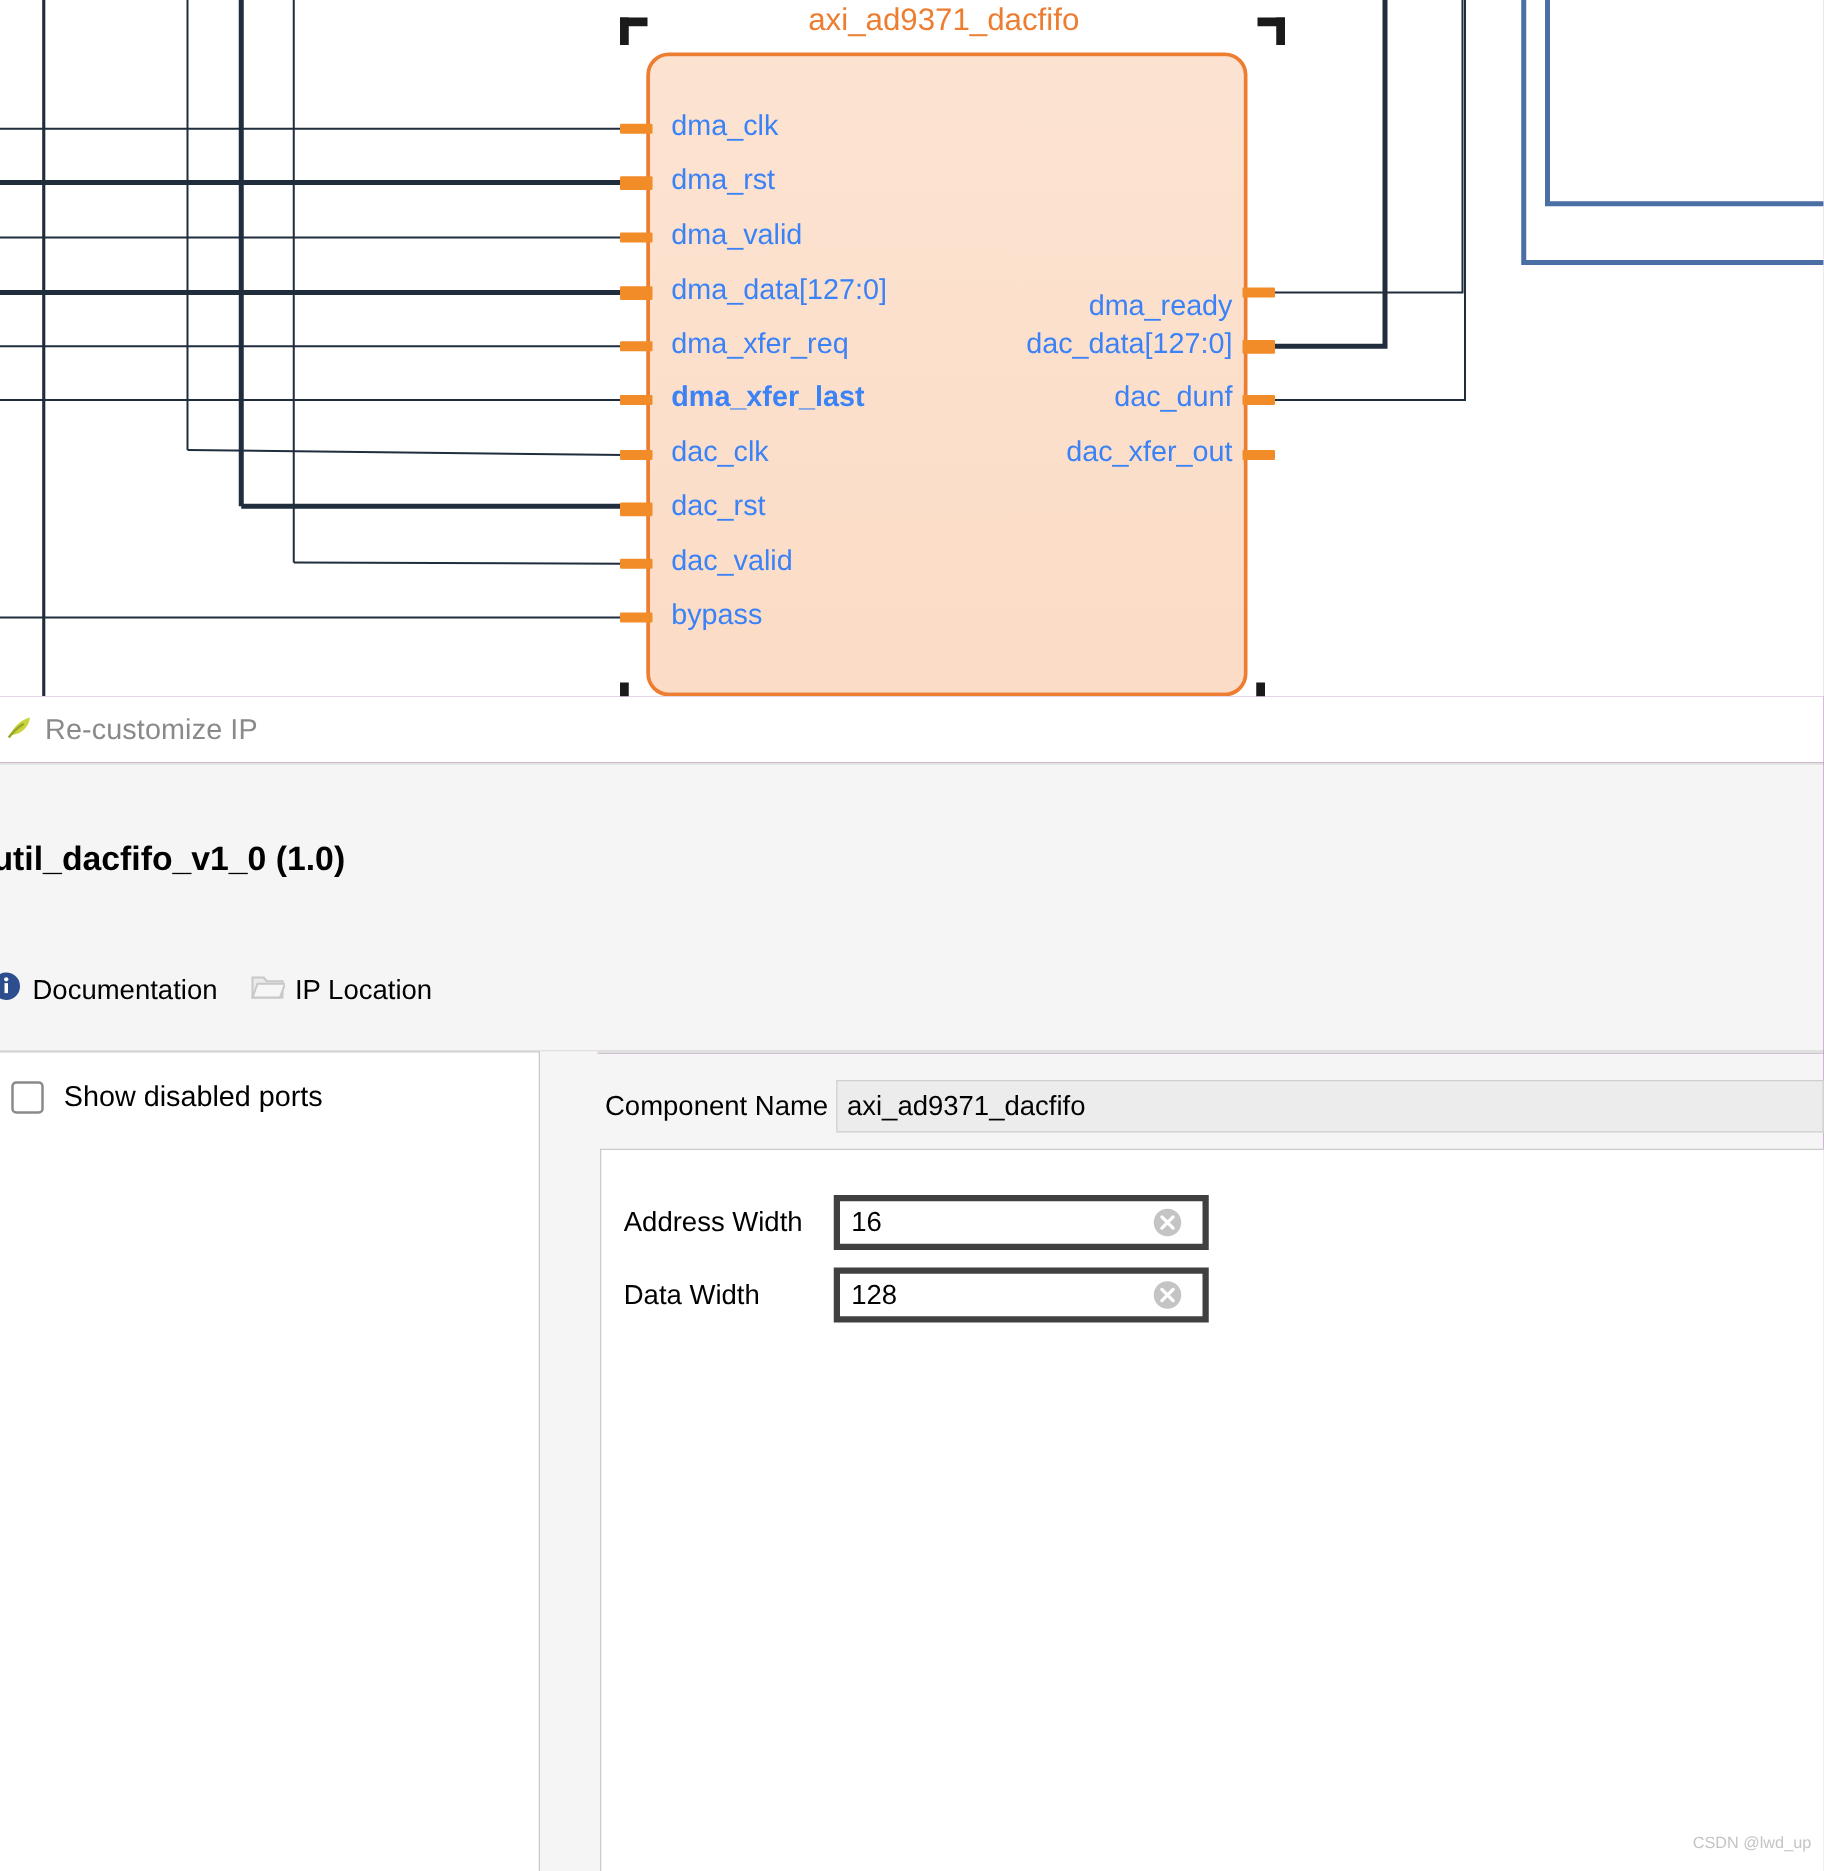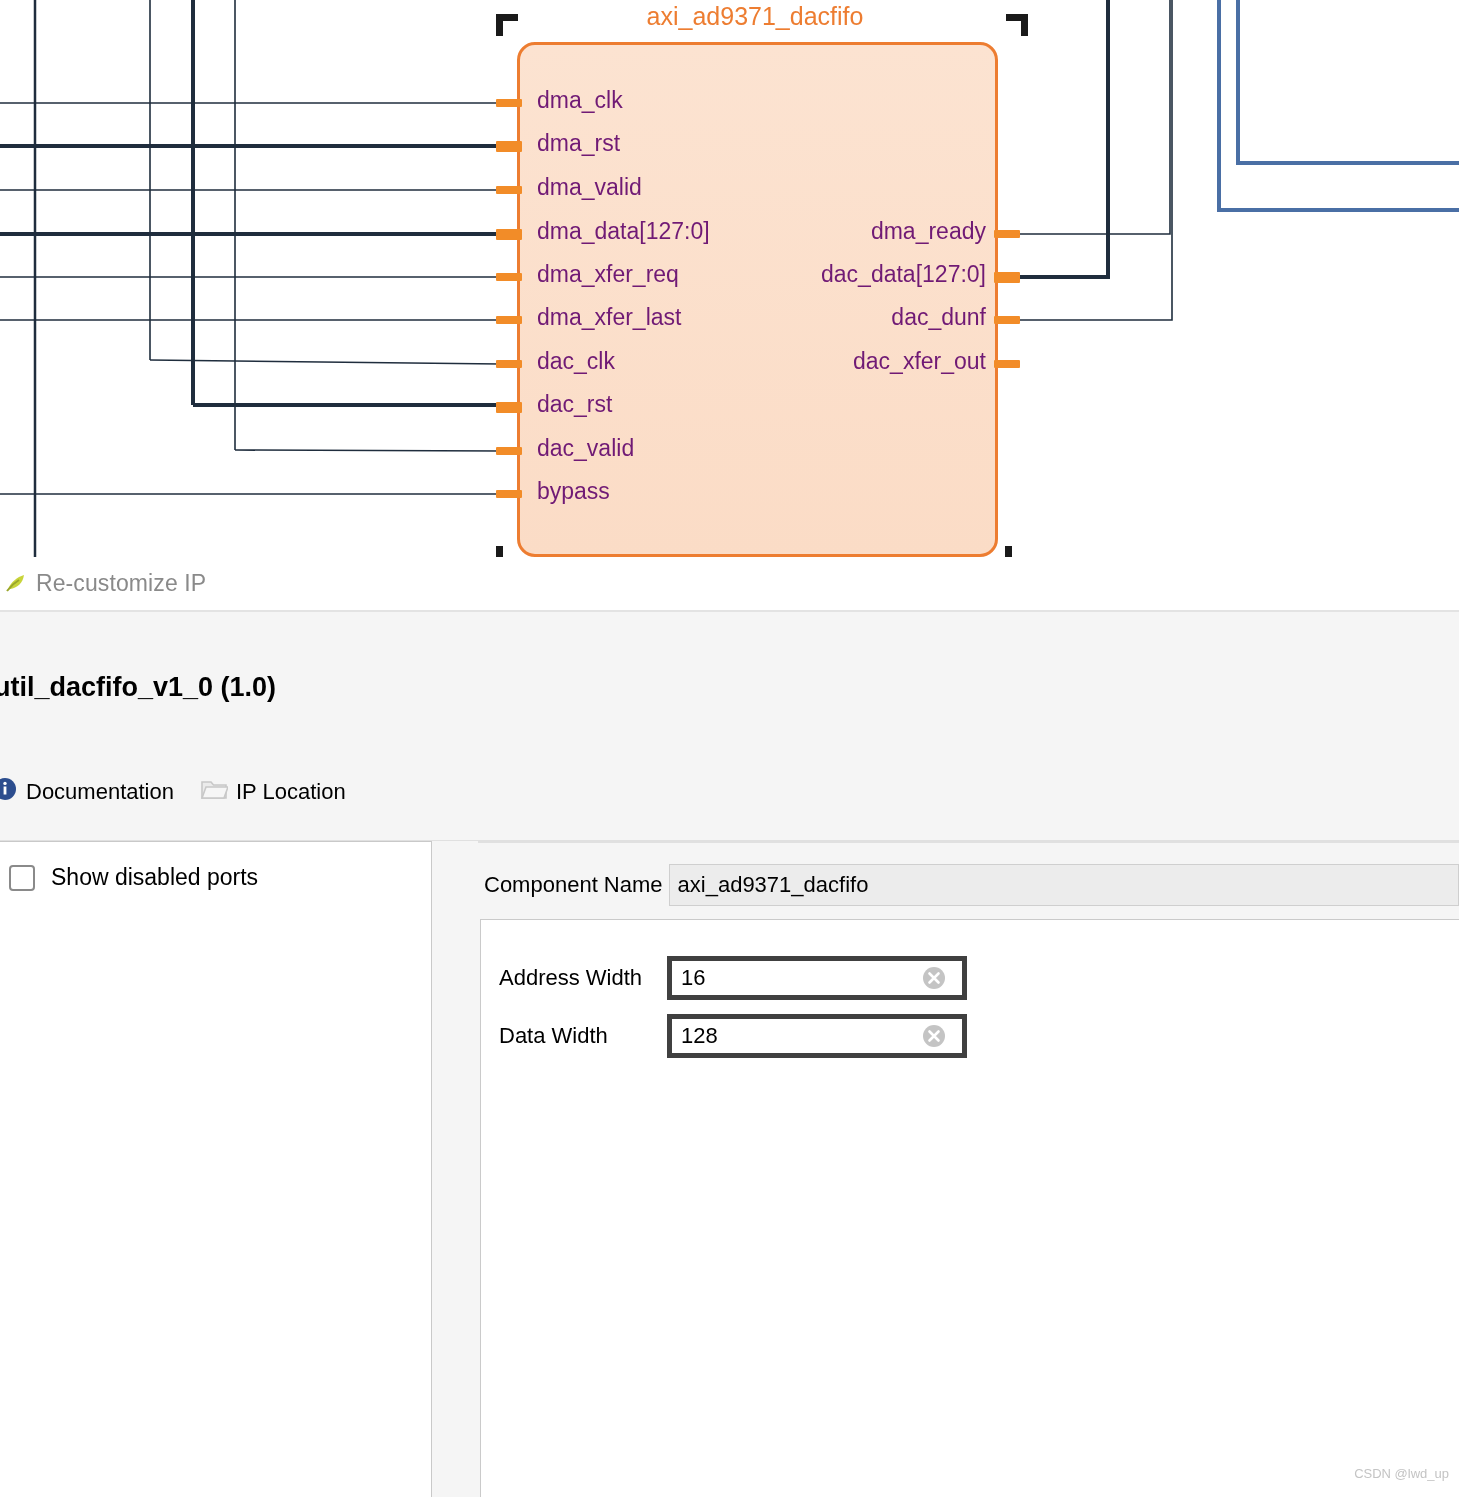--- a/index.html
+++ b/index.html
@@ -24,21 +24,21 @@
     left:517px; top:42px; width:481px; height:515px;
     background:linear-gradient(180deg,#FCE3D1 0%,#FBDCC6 100%);
     border:3px solid #ED7D31;
     border-radius:18px;
     box-sizing:border-box;
   }
   .sel-corner{position:absolute;width:30px;height:30px;z-index:6;}
   .sel-corner i{position:absolute;background:#1a1a1a;display:block;}
 
   .port-label{
-    position:absolute; color:#701a75; font-size:23px; white-space:nowrap;
+    position:absolute; color:#3b82f6; font-size:23px; white-space:nowrap;
     z-index:5;
   }
   .port-label.in{left:537px;}
   .port-label.out{right:473px;text-align:right;}
 
   .port-stub{position:absolute;background:#F28C28;z-index:4;border-radius:1px;}
 
   
   #dialog{
     position:absolute;left:0;top:557px;width:1459px;height:940px;
@@ -186,31 +186,31 @@
       <div class="port-label in" style="top: 87px;">dma_clk</div>
       <div class="port-stub" style="left: 496px; top: 140.5px; width: 26px; height: 11px;"></div>
       <div class="port-label in" style="top: 130px;">dma_rst</div>
       <div class="port-stub" style="left: 496px; top: 186px; width: 26px; height: 8px;"></div>
       <div class="port-label in" style="top: 174px;">dma_valid</div>
       <div class="port-stub" style="left: 496px; top: 228.5px; width: 26px; height: 11px;"></div>
       <div class="port-label in" style="top: 218px;">dma_data[127:0]</div>
       <div class="port-stub" style="left: 496px; top: 273px; width: 26px; height: 8px;"></div>
       <div class="port-label in" style="top: 261px;">dma_xfer_req</div>
       <div class="port-stub" style="left: 496px; top: 316px; width: 26px; height: 8px;"></div>
-      <div class="port-label in" style="top: 304px;">dma_xfer_last</div>
+      <div class="port-label in" style="top: 304px; font-weight: bold;">dma_xfer_last</div>
       <div class="port-stub" style="left: 496px; top: 360px; width: 26px; height: 8px;"></div>
       <div class="port-label in" style="top: 348px;">dac_clk</div>
       <div class="port-stub" style="left: 496px; top: 401.5px; width: 26px; height: 11px;"></div>
       <div class="port-label in" style="top: 391px; text-align: right;">dac_rst</div>
       <div class="port-stub" style="left: 496px; top: 447px; width: 26px; height: 8px;"></div>
       <div class="port-label in" style="top: 435px;">dac_valid</div>
       <div class="port-stub" style="left: 496px; top: 490px; width: 26px; height: 8px;"></div>
       <div class="port-label in" style="top: 478px;">bypass</div>
       <div class="port-stub" style="left: 994px; top: 230px; width: 26px; height: 8px;"></div>
-      <div class="port-label out" style="top: 218px;">dma_ready</div>
+      <div class="port-label out" style="top: 231px;">dma_ready</div>
       <div class="port-stub" style="left: 994px; top: 271.5px; width: 26px; height: 11px;"></div>
       <div class="port-label out" style="top: 261px;">dac_data[127:0]</div>
       <div class="port-stub" style="left: 994px; top: 316px; width: 26px; height: 8px;"></div>
       <div class="port-label out" style="top: 304px;">dac_dunf</div>
       <div class="port-stub" style="left: 994px; top: 360px; width: 26px; height: 8px;"></div>
       <div class="port-label out" style="top: 348px;">dac_xfer_out</div>
     </div>
 </div>
 
 <div id="dialog">

